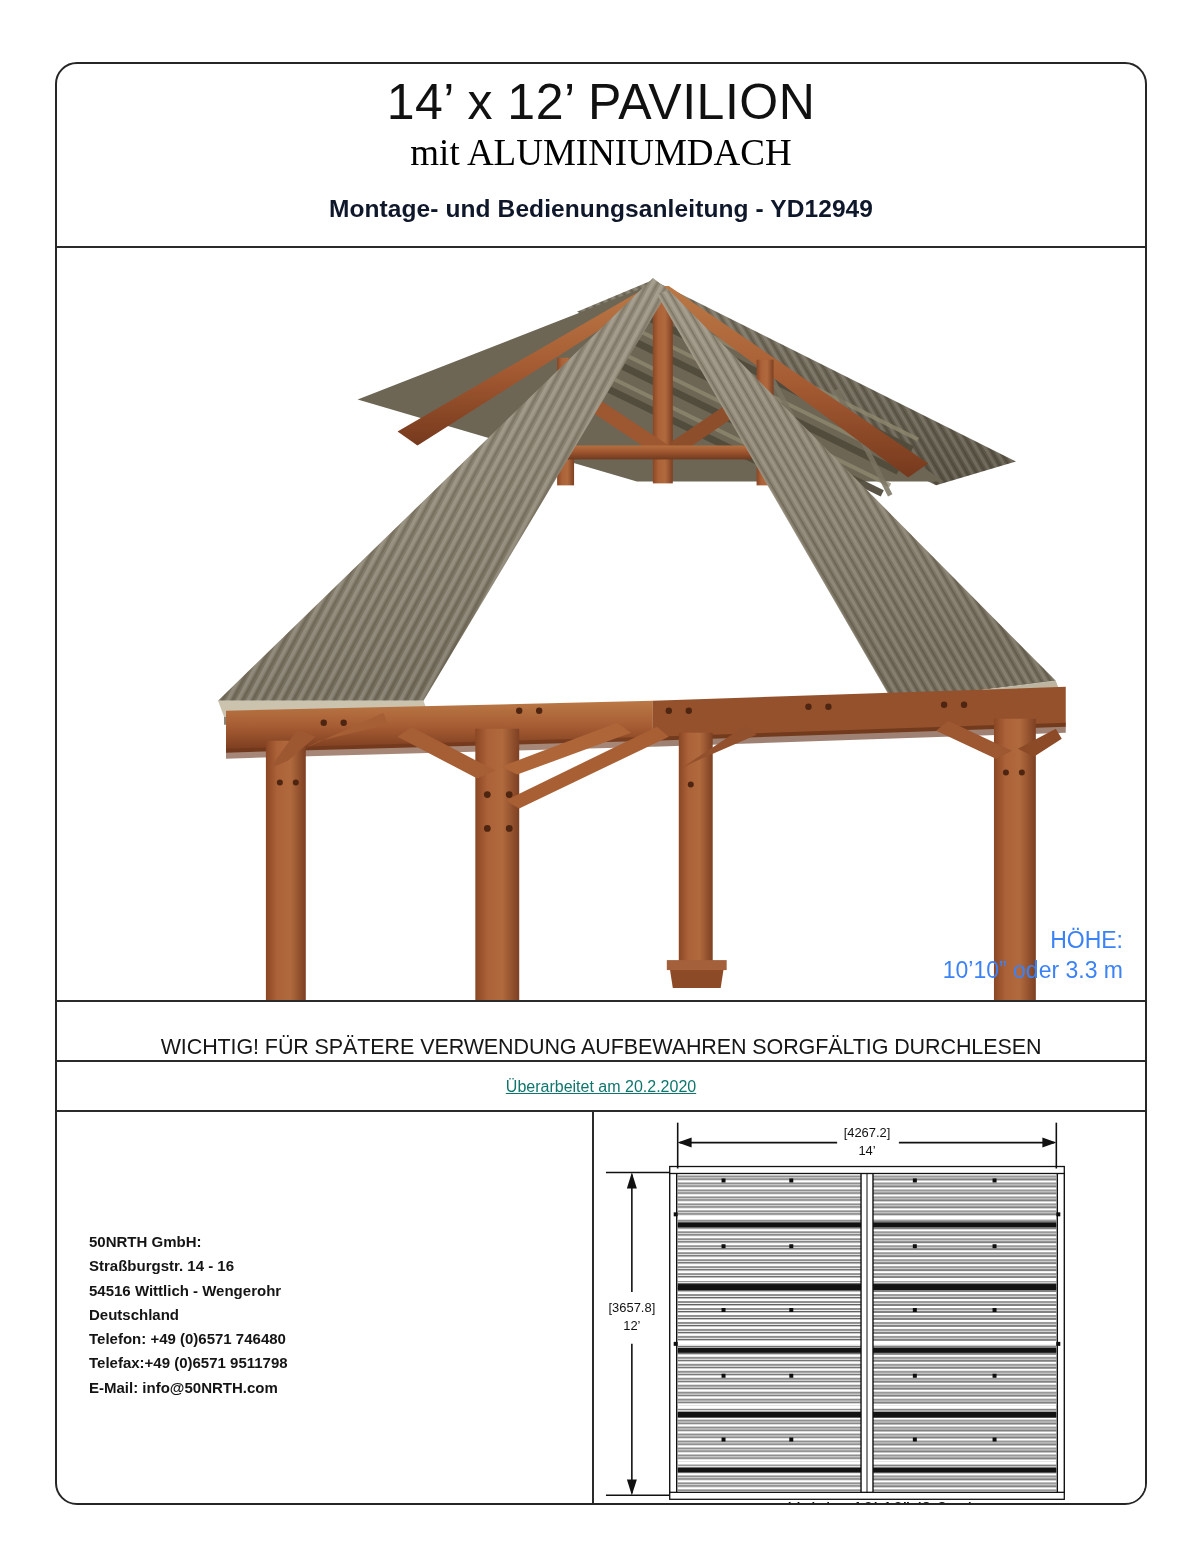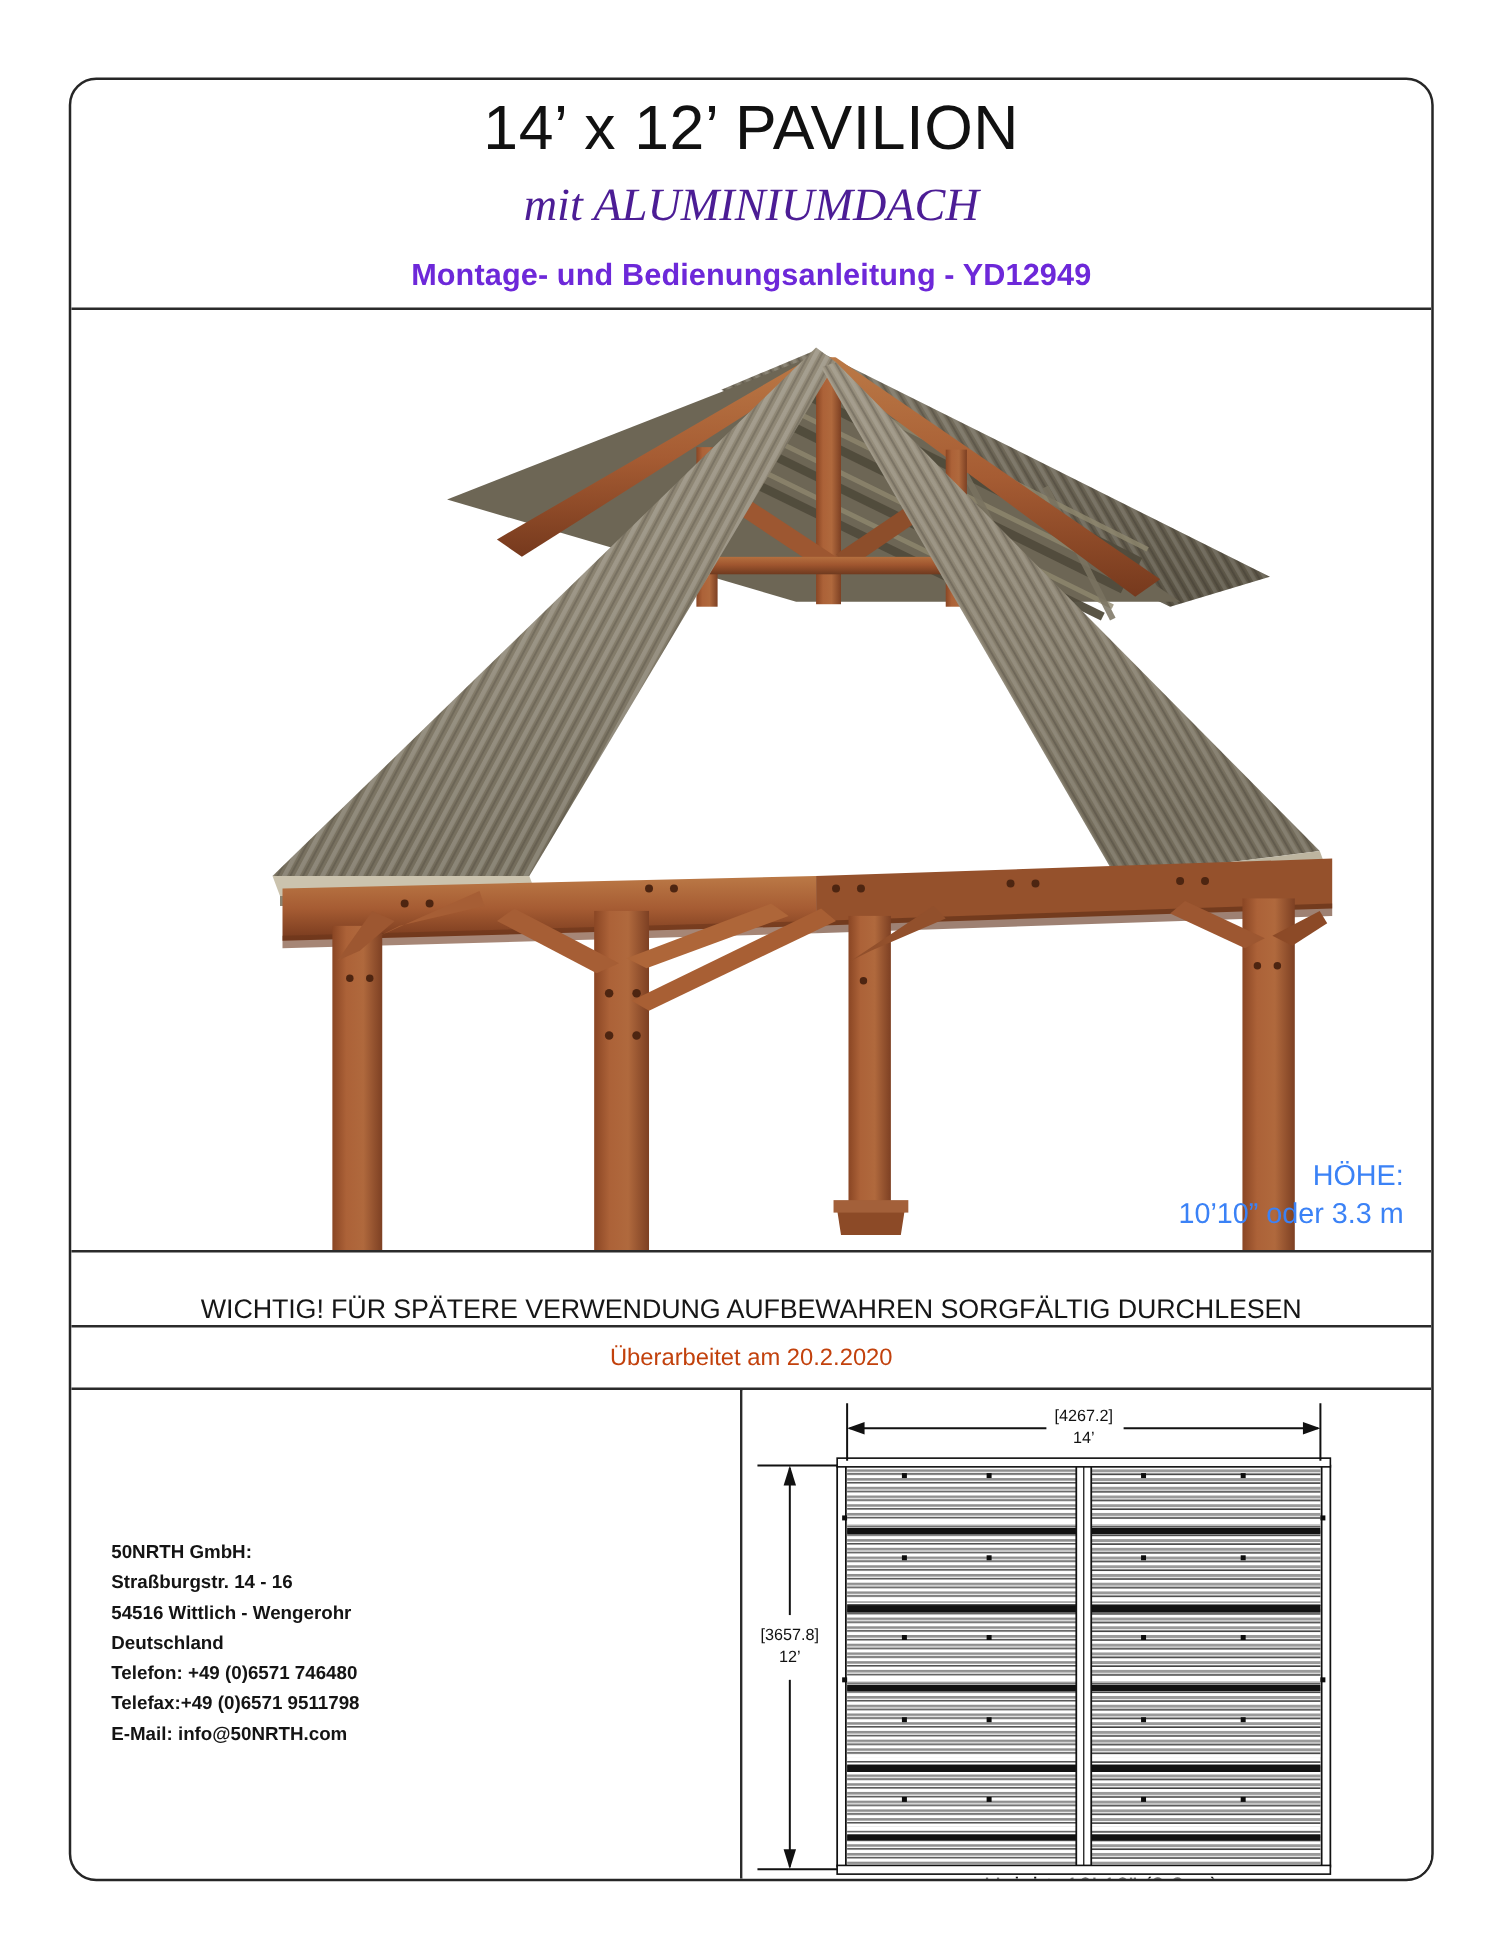--- a/index.html
+++ b/index.html
@@ -49,30 +49,29 @@
     font-weight: 400;
     letter-spacing: 0.5px;
     line-height: 1.12;
     color: #111111;
   }
   .title-sub {
     font-family: "Liberation Serif", serif;
     font-size: 37px;
     font-weight: 400;
     line-height: 1.18;
-    color: #4c1d95;
-    margin-top: 13px;
-    font-style: italic;
+    color: #000000;
+    margin-top: 1px;
   }
   .title-doc {
     font-size: 24.5px;
     font-weight: bold;
     letter-spacing: 0.1px;
     margin-top: 20px;
-    color: #6d28d9;
+    color: #0f172a;
   }
 
   
   .photo-block {
     position: absolute;
     left: 0;
     top: 186px;
     width: 100%;
     height: 752px;
     border-bottom: 2px solid #2b2b2b;
@@ -122,22 +121,23 @@
     left: 0;
     top: 1000px;
     width: 100%;
     height: 48px;
     border-bottom: 2px solid #2b2b2b;
     display: flex;
     align-items: center;
     justify-content: center;
   }
   .revision-text {
-    font-size: 19px;
-    color: #c2410c;
+    font-size: 16px;
+    color: #0f766e;
+    text-decoration: underline;
   }
 
   
   .bottom-block {
     position: absolute;
     left: 0;
     top: 1048px;
     width: 100%;
     height: 391px;
     display: flex;

